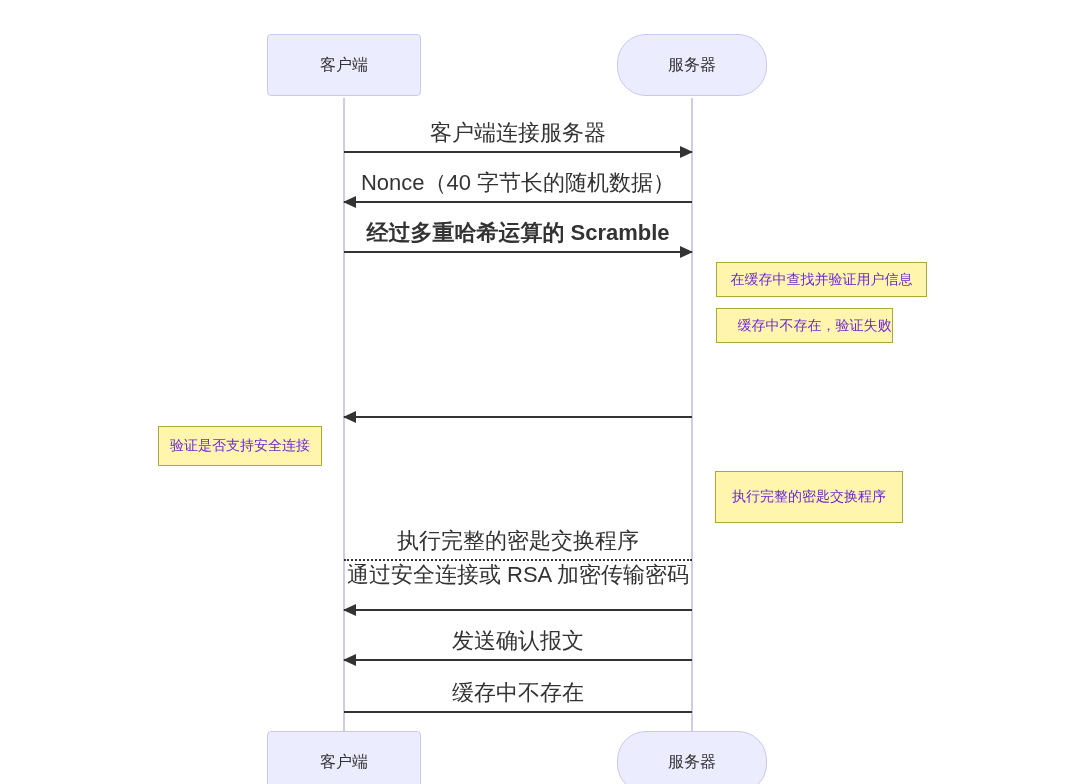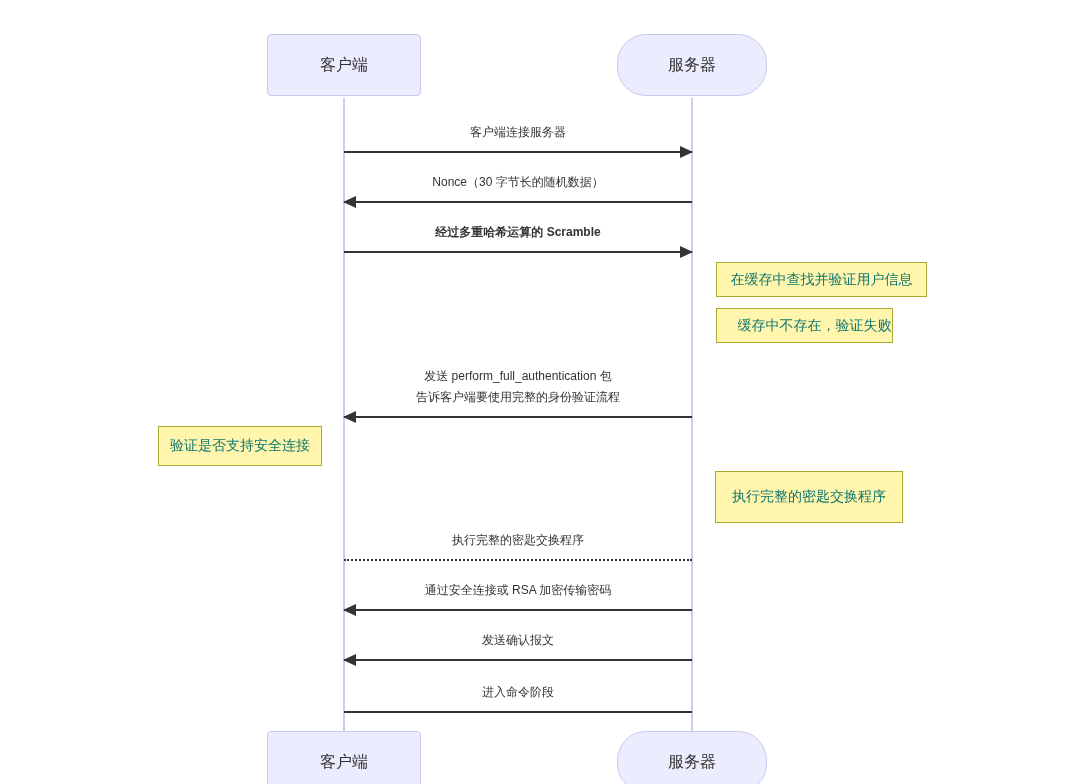--- a/index.html
+++ b/index.html
@@ -43,21 +43,21 @@
   .actor.server { left: 617px; width: 150px; border-radius: 29px; }
   .actor.top    { top: 10px; }
   .actor.bottom { top: 707px; }
 
   
   .msg-text {
     position: absolute;
     left: 344px;
     width: 348px;
     text-align: center;
-    font-size: 12px;
+    font-size: 22px;
     line-height: 21px;
     color: #333333;
     white-space: pre-line;
   }
   .msg-line {
     position: absolute;
     left: 344px;
     width: 348px;
     height: 0;
     border-top: 2px solid #333333;
@@ -73,34 +73,34 @@
   }
   .head.right { right: -1px; border-left: 13px solid #333333; }
   .head.left  { left:  -1px; border-right: 13px solid #333333; }
 
   
   .t1 { top: 98px; }  .l1 { top: 127px; }
   .t2 { top: 148px; } .l2 { top: 177px; }
   .t3 { top: 198px; font-weight: bold; } .l3 { top: 227px; }
   .t4 { top: 342px; } .l4 { top: 392px; }
   .t5 { top: 506px; } .l5 { top: 535px; }
-  .t6 { top: 556px; } .l6 { top: 585px; }
+  .t6 { top: 540px; } .l6 { top: 585px; }
   .t7 { top: 606px; } .l7 { top: 635px; }
   .t8 { top: 658px; } .l8 { top: 687px; }
 
   
   .note {
     position: absolute;
     background: #fff5ad;
     border: 1px solid #aaaa33;
     display: flex;
     align-items: center;
     justify-content: center;
     font-size: 14px;
-    color: #0f766e;
+    color: #6d28d9;
     box-sizing: border-box;
     text-align: center;
   }
   .note.n1 { left: 716px; top: 238px; width: 211px; height: 35px; }
   .note.n2 { left: 716px; top: 284px; width: 177px; height: 35px; padding-left: 20px; }
   .note.nL { left: 158px; top: 402px; width: 164px; height: 40px; }
   .note.n3 { left: 715px; top: 447px; width: 188px; height: 52px; }
 </style>
 </head>
 <body>
@@ -121,40 +121,38 @@
   </div>
   <div class="actor server bottom">
     <span>服务器</span>
   </div>
 
   <div class="msg-text t1">客户端连接服务器</div>
   <div class="msg-line l1">
     <span class="head right"></span>
   </div>
 
-  <div class="msg-text t2">Nonce（30 字节长的随机数据）</div>
+  <div class="msg-text t2">Nonce（40 字节长的随机数据）</div>
   <div class="msg-line l2">
     <span class="head left"></span>
   </div>
 
   <div class="msg-text t3">经过多重哈希运算的 Scramble</div>
   <div class="msg-line l3">
     <span class="head right"></span>
   </div>
 
   <div class="note n1">
     <span>在缓存中查找并验证用户信息</span>
   </div>
 
   <div class="note n2">
     <span>缓存中不存在，验证失败</span>
   </div>
 
-  <div class="msg-text t4">发送 perform_full_authentication 包
-告诉客户端要使用完整的身份验证流程</div>
   <div class="msg-line l4">
     <span class="head left"></span>
   </div>
 
   <div class="note nL">
     <span>验证是否支持安全连接</span>
   </div>
 
   <div class="note n3">
     <span>执行完整的密匙交换程序</span>
@@ -166,16 +164,16 @@
   <div class="msg-text t6">通过安全连接或 RSA 加密传输密码</div>
   <div class="msg-line l6">
     <span class="head left"></span>
   </div>
 
   <div class="msg-text t7">发送确认报文</div>
   <div class="msg-line l7">
     <span class="head left"></span>
   </div>
 
-  <div class="msg-text t8">进入命令阶段</div>
+  <div class="msg-text t8">缓存中不存在</div>
   <div class="msg-line l8"></div>
 
 </div>
 
 </body></html>

